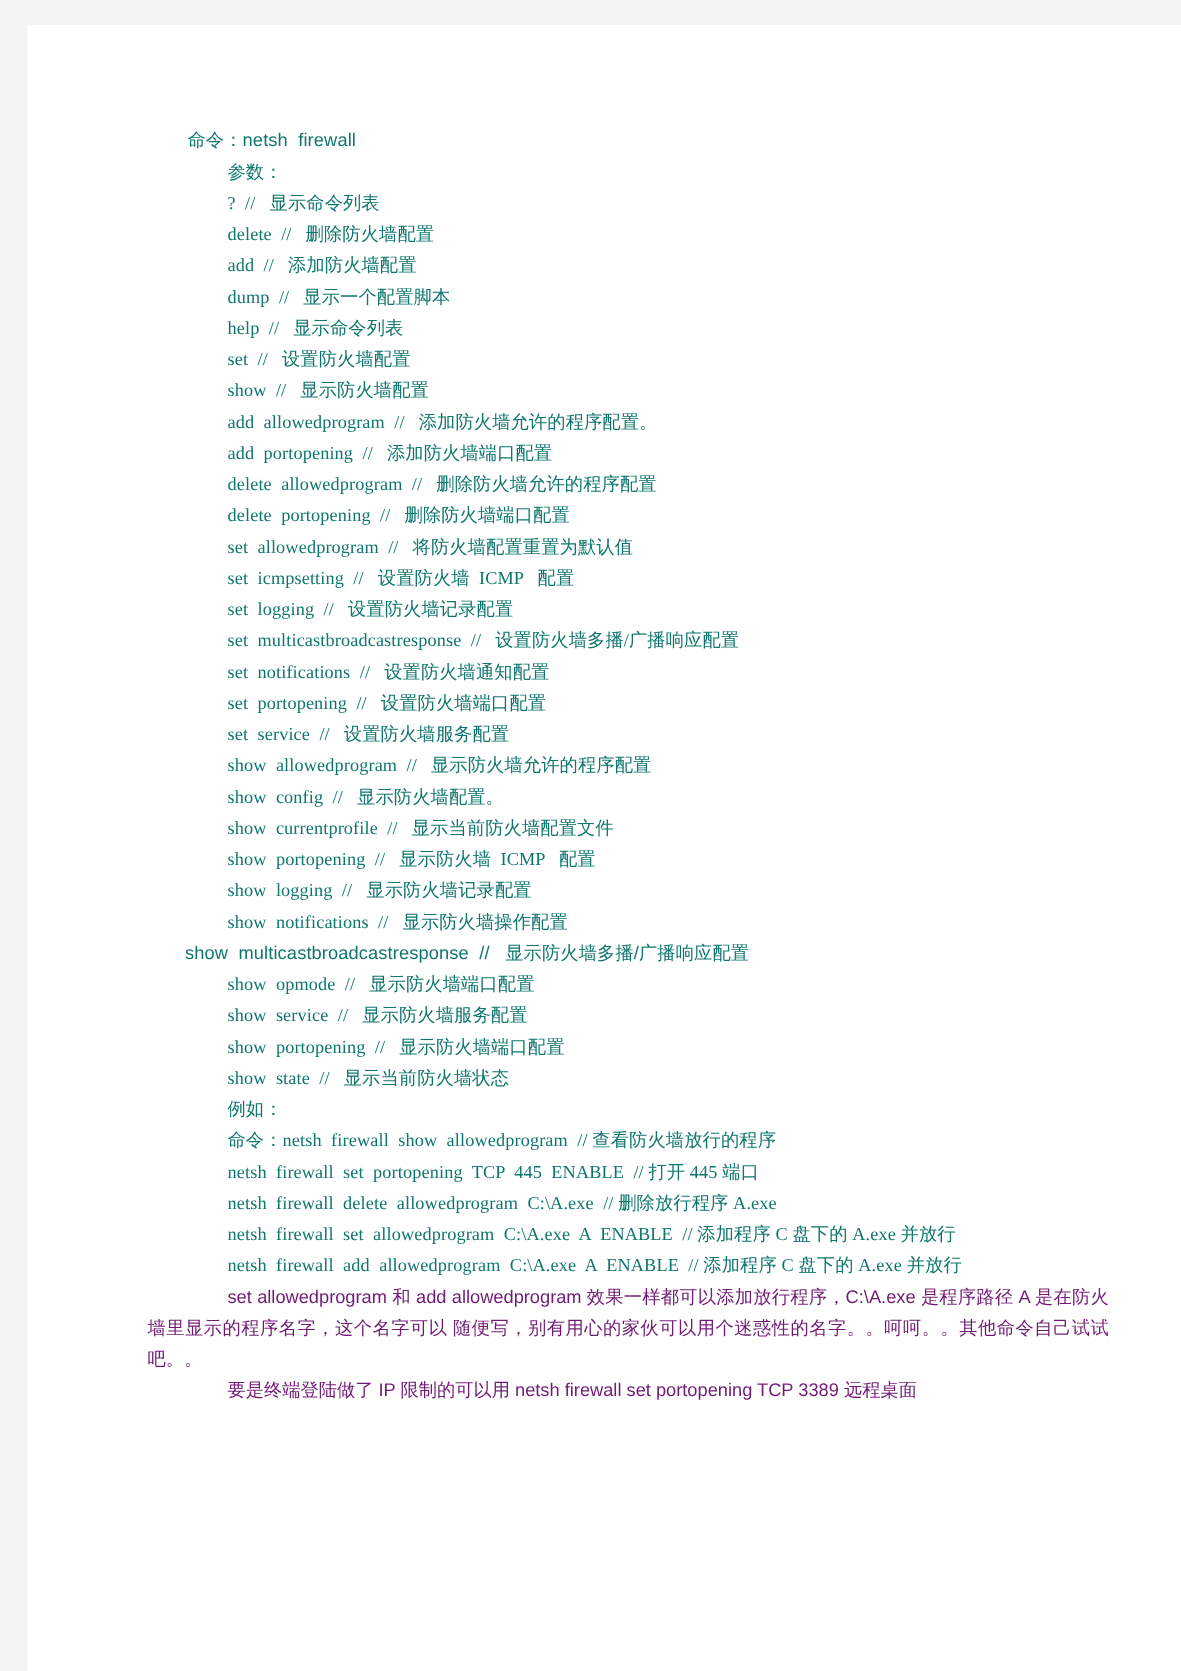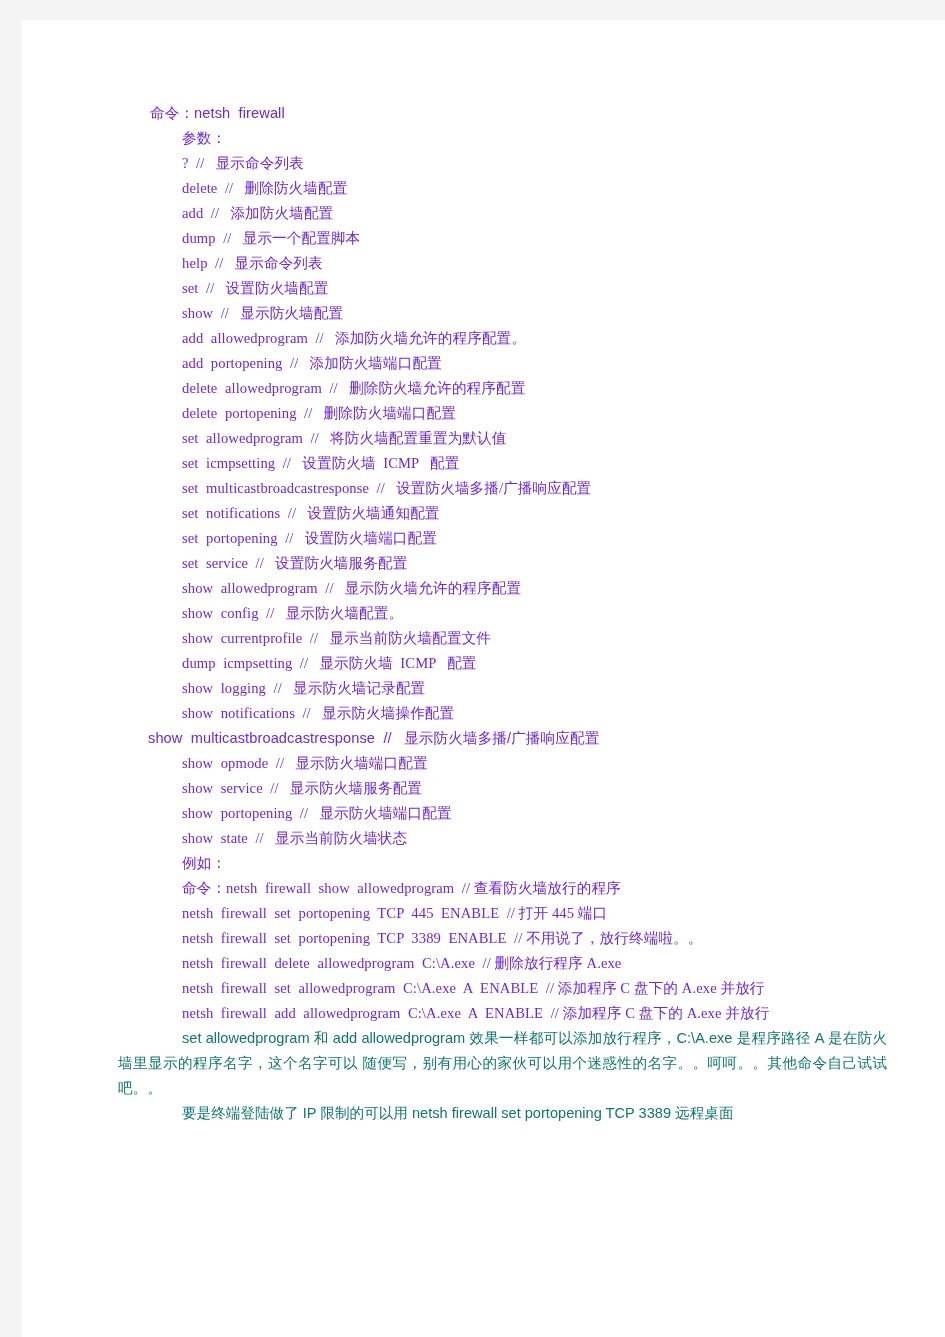--- a/index.html
+++ b/index.html
@@ -24,33 +24,33 @@
   }
   .doc-body {
     position: absolute;
     left: 0;
     top: 0;
     width: 923px;
   }
   .line {
     font-size: 14.6px;
     line-height: 25px;
-    color: #6d28d9;
+    color: #0f766e;
     white-space: pre;
     letter-spacing: 0.1px;
   }
   
   .ind-0  { padding-left: 128px; }   
   .ind-1  { padding-left: 160px; font-family: Liberation Serif, serif; }   
   .ind-out{ padding-left: 126px; }  
 
   .para {
     font-size: 14.6px;
     line-height: 25px;
-    color: #0f766e;
+    color: #701a75;
     padding-left: 96px;
     padding-right: 58px;
     text-align: justify;
     text-indent: 64px;
   }
   .spacer-top { height: 81px; }
 </style>
 </head>
 <body>
 
@@ -68,43 +68,43 @@
     <div class="line ind-1">dump  //   显示一个配置脚本</div>
     <div class="line ind-1">help  //   显示命令列表</div>
     <div class="line ind-1">set  //   设置防火墙配置</div>
     <div class="line ind-1">show  //   显示防火墙配置</div>
     <div class="line ind-1">add  allowedprogram  //   添加防火墙允许的程序配置。</div>
     <div class="line ind-1">add  portopening  //   添加防火墙端口配置</div>
     <div class="line ind-1">delete  allowedprogram  //   删除防火墙允许的程序配置</div>
     <div class="line ind-1">delete  portopening  //   删除防火墙端口配置</div>
     <div class="line ind-1">set  allowedprogram  //   将防火墙配置重置为默认值</div>
     <div class="line ind-1">set  icmpsetting  //   设置防火墙  ICMP   配置</div>
+    <div class="line ind-1">set  logging  //   设置防火墙记录配置</div>
     <div class="line ind-1">set  multicastbroadcastresponse  //   设置防火墙多播/广播响应配置</div>
     <div class="line ind-1">set  notifications  //   设置防火墙通知配置</div>
     <div class="line ind-1">set  portopening  //   设置防火墙端口配置</div>
     <div class="line ind-1">set  service  //   设置防火墙服务配置</div>
     <div class="line ind-1">show  allowedprogram  //   显示防火墙允许的程序配置</div>
     <div class="line ind-1">show  config  //   显示防火墙配置。</div>
     <div class="line ind-1">show  currentprofile  //   显示当前防火墙配置文件</div>
-    <div class="line ind-1">dump  icmpsetting  //   显示防火墙  ICMP   配置</div>
+    <div class="line ind-1">show  portopening  //   显示防火墙  ICMP   配置</div>
     <div class="line ind-1">show  logging  //   显示防火墙记录配置</div>
 
     <div class="line ind-1">show  notifications  //   显示防火墙操作配置</div>
 
     <div class="line ind-out">show  multicastbroadcastresponse  //   显示防火墙多播/广播响应配置</div>
     <div class="line ind-1">show  opmode  //   显示防火墙端口配置</div>
     <div class="line ind-1">show  service  //   显示防火墙服务配置</div>
     <div class="line ind-1">show  portopening  //   显示防火墙端口配置</div>
     <div class="line ind-1">show  state  //   显示当前防火墙状态</div>
 
     <div class="line ind-1">例如：</div>
 
     <div class="line ind-1">命令：netsh  firewall  show  allowedprogram  // 查看防火墙放行的程序</div>
     <div class="line ind-1">netsh  firewall  set  portopening  TCP  445  ENABLE  // 打开 445 端口</div>
-    <div class="line ind-1">netsh  firewall  set  portopening  TCP  3389  ENABLE  // 不用说了，放行终端啦。。</div>
     <div class="line ind-1">netsh  firewall  delete  allowedprogram  C:\A.exe  // 删除放行程序 A.exe</div>
     <div class="line ind-1">netsh  firewall  set  allowedprogram  C:\A.exe  A  ENABLE  // 添加程序 C 盘下的 A.exe 并放行</div>
     <div class="line ind-1">netsh  firewall  add  allowedprogram  C:\A.exe  A  ENABLE  // 添加程序 C 盘下的 A.exe 并放行</div>
 
     <div class="para">set  allowedprogram 和 add  allowedprogram 效果一样都可以添加放行程序，C:\A.exe 是程序路径 A 是在防火墙里显示的程序名字，这个名字可以  随便写，别有用心的家伙可以用个迷惑性的名字。。呵呵。。其他命令自己试试吧。。</div>
 
     <div class="para">要是终端登陆做了 IP 限制的可以用 netsh  firewall  set  portopening  TCP  3389   远程桌面</div>
 
   </div>
 </div>

